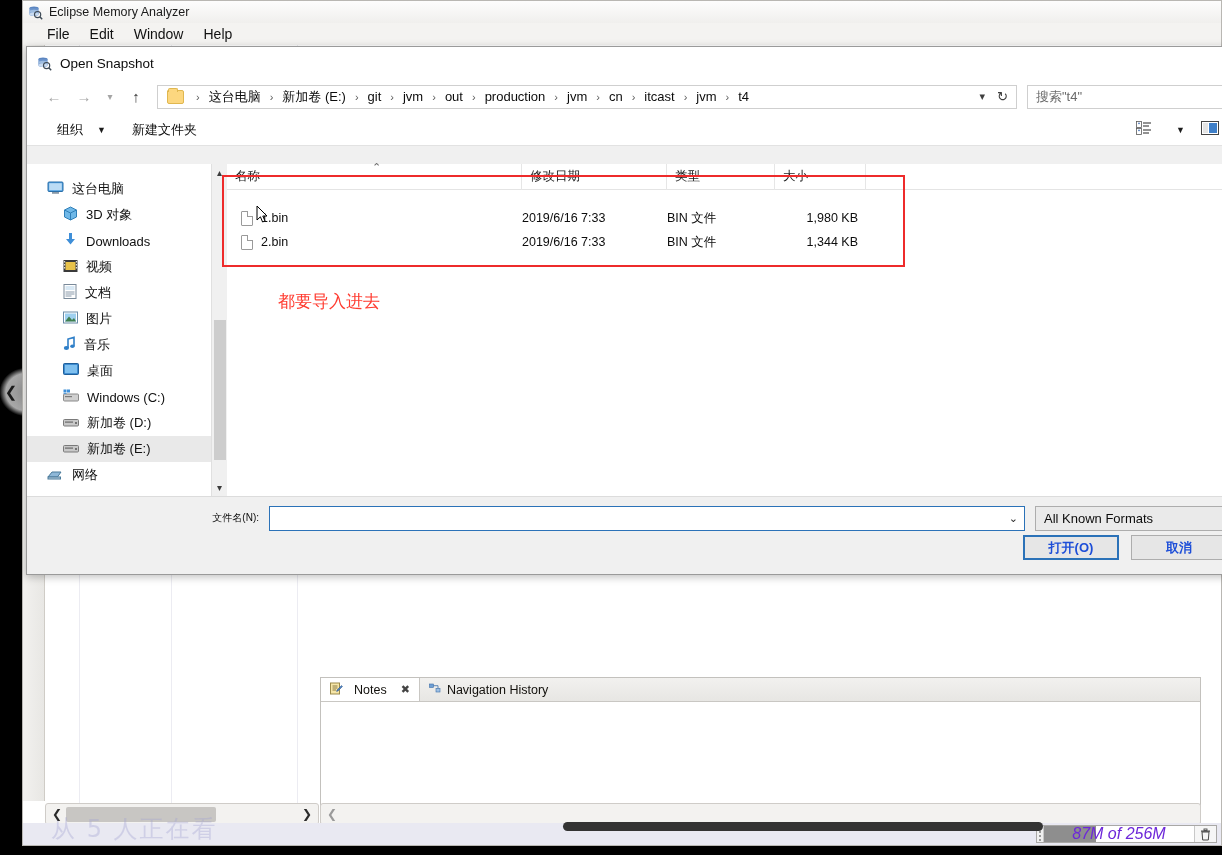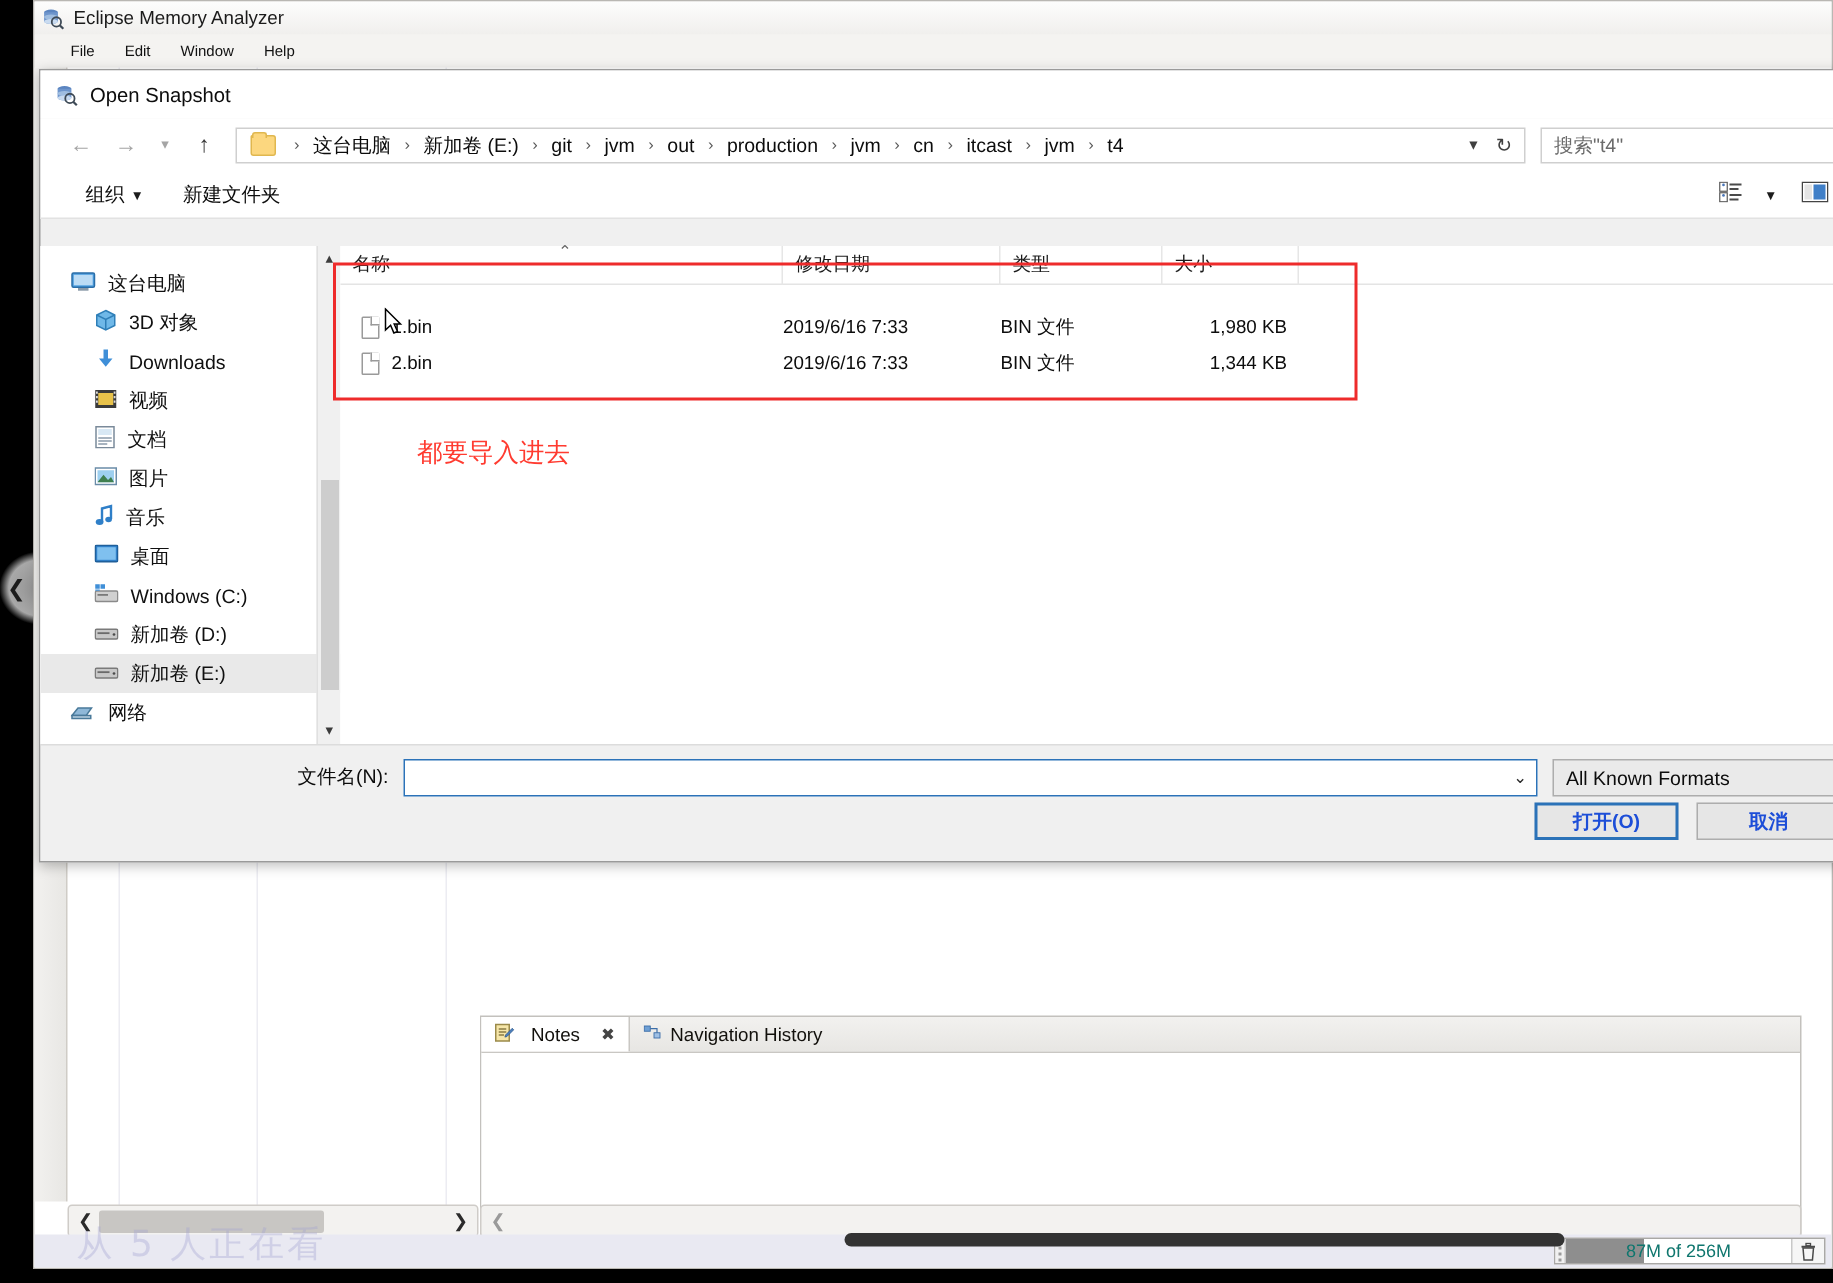--- a/index.html
+++ b/index.html
@@ -27,21 +27,21 @@
     white-space: nowrap;
   }
   .mat-icon {
     width: 15px; height: 15px; position: relative; flex: 0 0 auto;
   }
   .menubar {
     position: absolute; left: 0; top: 22px; width: 100%; height: 22px;
     display: flex; align-items: center; padding-left: 24px; gap: 20px;
     background: #f4f3f1;
   }
-  .menubar span { font-size: 10px; color: #111; cursor: default; }
+  .menubar span { font-size: 14px; color: #111; cursor: default; }
 
   .eclipse-body {
     position: absolute; left: 0; top: 44px; width: 100%; bottom: 0;
     background: #ffffff;
   }
 
   
   .pane-sep { position: absolute; top: 0; bottom: 0; width: 1px; background: #ececf2; }
 
   
@@ -103,21 +103,21 @@
   .heap-widget {
     display: flex; align-items: stretch; height: 18px;
     border: 1px solid #a9a8a6; background: #fff; margin-right: 4px;
     position: relative;
   }
   .heap-grip { width: 7px; background: #f0f0f0; border-right: 1px solid #c8c8c8;
     display:flex; flex-direction:column; justify-content:center; align-items:center; gap:2px;}
   .heap-grip i { display:block; width:2px; height:2px; background:#9a9a9a; }
   .heap-bar { position: relative; width: 150px; background: #fff; display:flex; align-items:center; justify-content:center; }
   .heap-fill { position: absolute; left:0; top:0; bottom:0; width: 52px; background: #8e8e8e; }
-  .heap-text { position: relative; font-size: 12px; color: #0f766e; z-index: 2; }
+  .heap-text { position: relative; font-size: 16px; color: #6d28d9; z-index: 2; font-style: italic; }
   .heap-trash { width: 22px; display:flex; align-items:center; justify-content:center;
     border-left:1px solid #c8c8c8; background:#f6f6f6; }
 
   .dark-scroll-thumb {
     position: absolute; left: 540px; bottom: 14px; width: 480px; height: 9px;
     background: #333333; border-radius: 5px;
   }
   .watermark {
     position: absolute; left: 28px; bottom: 0px; font-size: 24px;
     color: rgba(160,160,210,0.35); letter-spacing: 2px;
@@ -170,21 +170,21 @@
     width: 200px; height: 24px; border: 1px solid #cfcfcf; background: #fff;
     display: flex; align-items: center; padding-left: 8px; margin-left: 6px;
     flex: 0 0 auto;
   }
   .search-text { font-size: 13px; color: #6b6b6b; }
 
   .toolbar {
     height: 32px; background: #ffffff; display: flex; align-items: center;
     padding: 0 8px 0 30px; gap: 26px; border-bottom: 1px solid #e2e2e2;
   }
-  .tb-item { font-size: 13px; color: #0c0c0c; display: flex; align-items: center; gap: 4px; text-align: right; }
+  .tb-item { font-size: 13px; color: #0c0c0c; display: flex; align-items: center; gap: 14px; text-align: right; }
   .tb-caret { font-size: 9px; color: #1c1c1c; }
   .tb-right { margin-left: auto; display: flex; align-items: center; gap: 16px; padding-right: 8px;}
 
   .content-row {
     position: absolute; left: 0; top: 117px; right: 0; bottom: 78px;
     display: flex; background: #ffffff;
   }
   .nav-pane {
     width: 200px; flex: 0 0 200px; background: #ffffff; position: relative;
     padding-top: 12px; overflow: hidden;
@@ -240,21 +240,21 @@
   .cursor {
     position: absolute; left: 256px; top: 205px; width: 12px; height: 18px;
   }
 
   
   .dlg-bottom {
     position: absolute; left: 0; bottom: 0; right: 0; height: 78px;
     background: #f0f0f0; border-top: 1px solid #dcdcdc;
   }
   .fn-row { position: absolute; left: 0; top: 8px; right: 0; height: 26px; display: flex; align-items: center; }
-  .fn-label { width: 242px; text-align: right; padding-right: 10px; font-size: 13px; color: #0c0c0c; padding-left: 29px; }
+  .fn-label { width: 242px; text-align: right; padding-right: 10px; font-size: 10px; color: #0c0c0c; padding-left: 29px; }
   .fn-input {
     flex: 1 1 auto; height: 25px; background: #fff; border: 1px solid #2b72b8;
     display: flex; align-items: center; justify-content: flex-end; padding-right: 6px;
   }
   .fn-caret { font-size: 11px; color: #2b2b2b; }
   .fmt-select {
     width: 200px; flex: 0 0 auto; height: 25px; margin-left: 10px;
     background: #eaeaea; border: 1px solid #adadad;
     display: flex; align-items: center; padding-left: 8px; font-size: 13px; color: #0c0c0c;
   }

